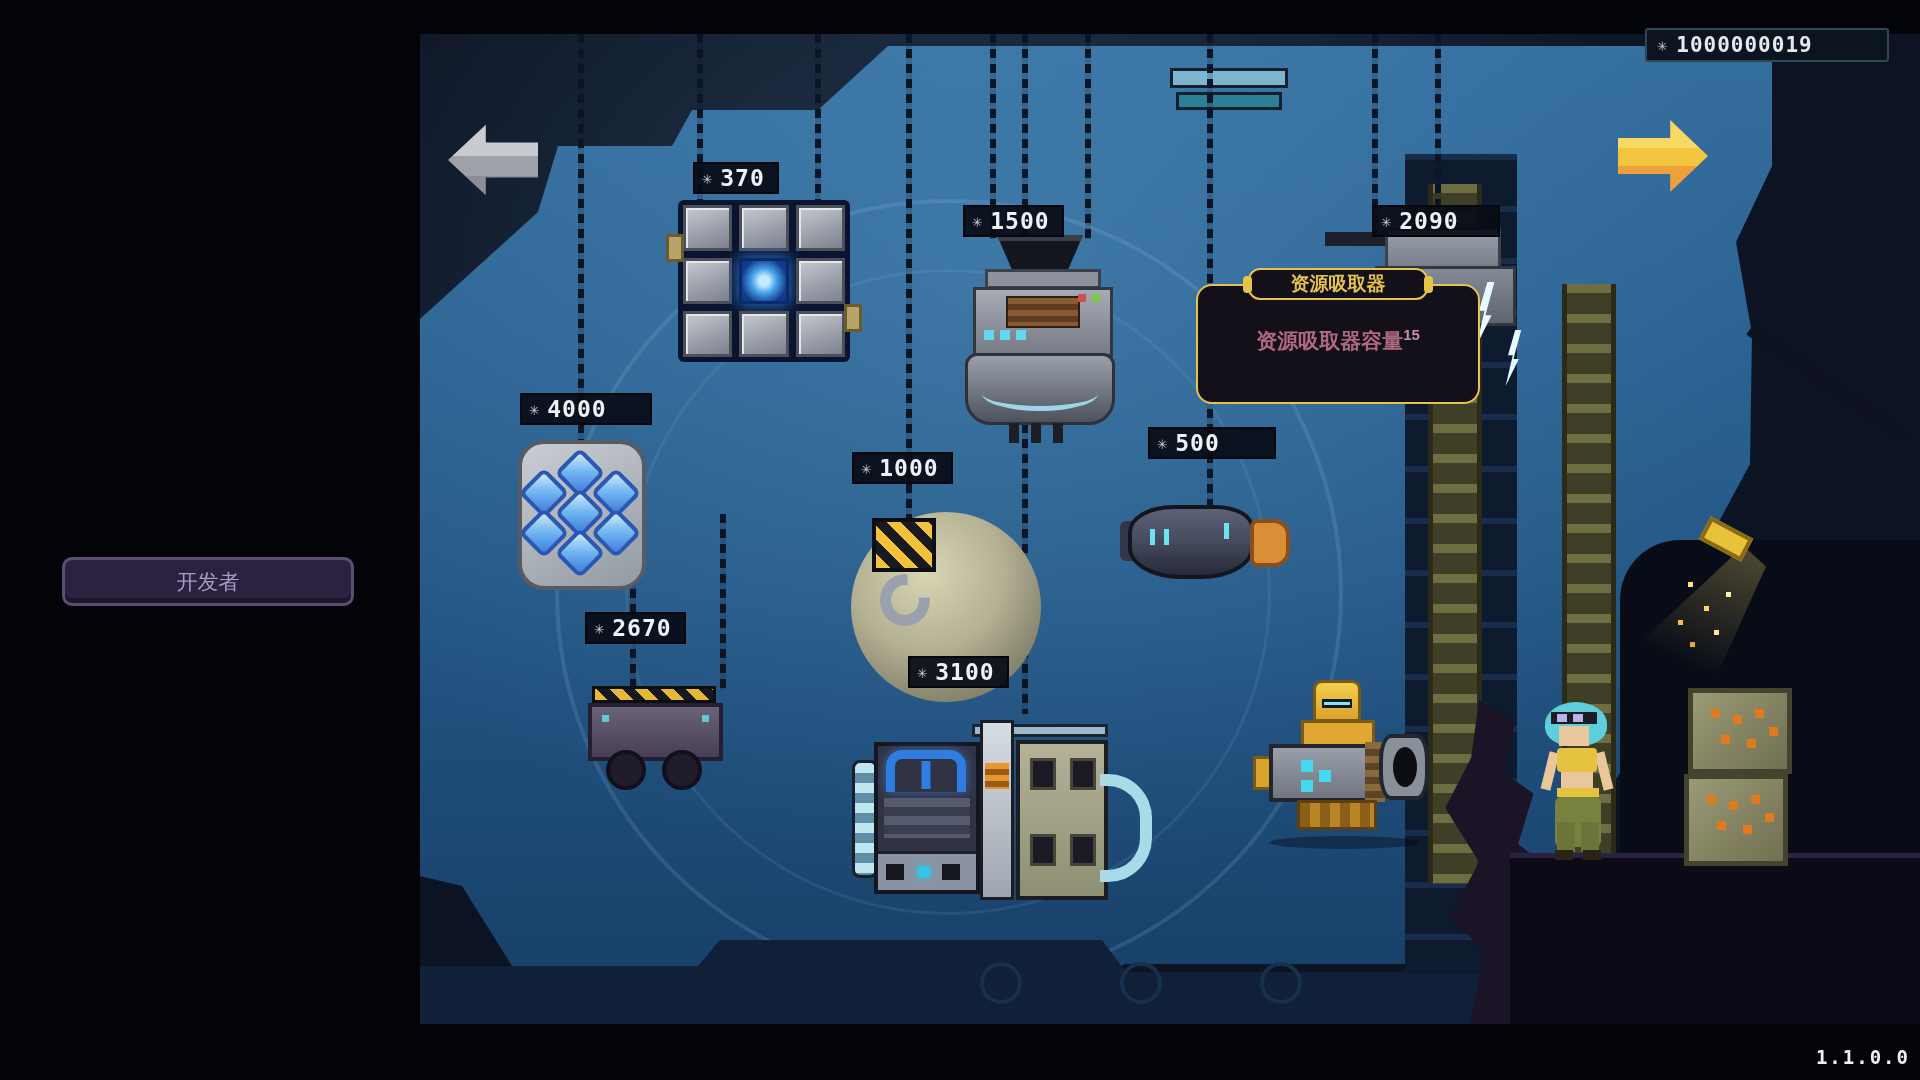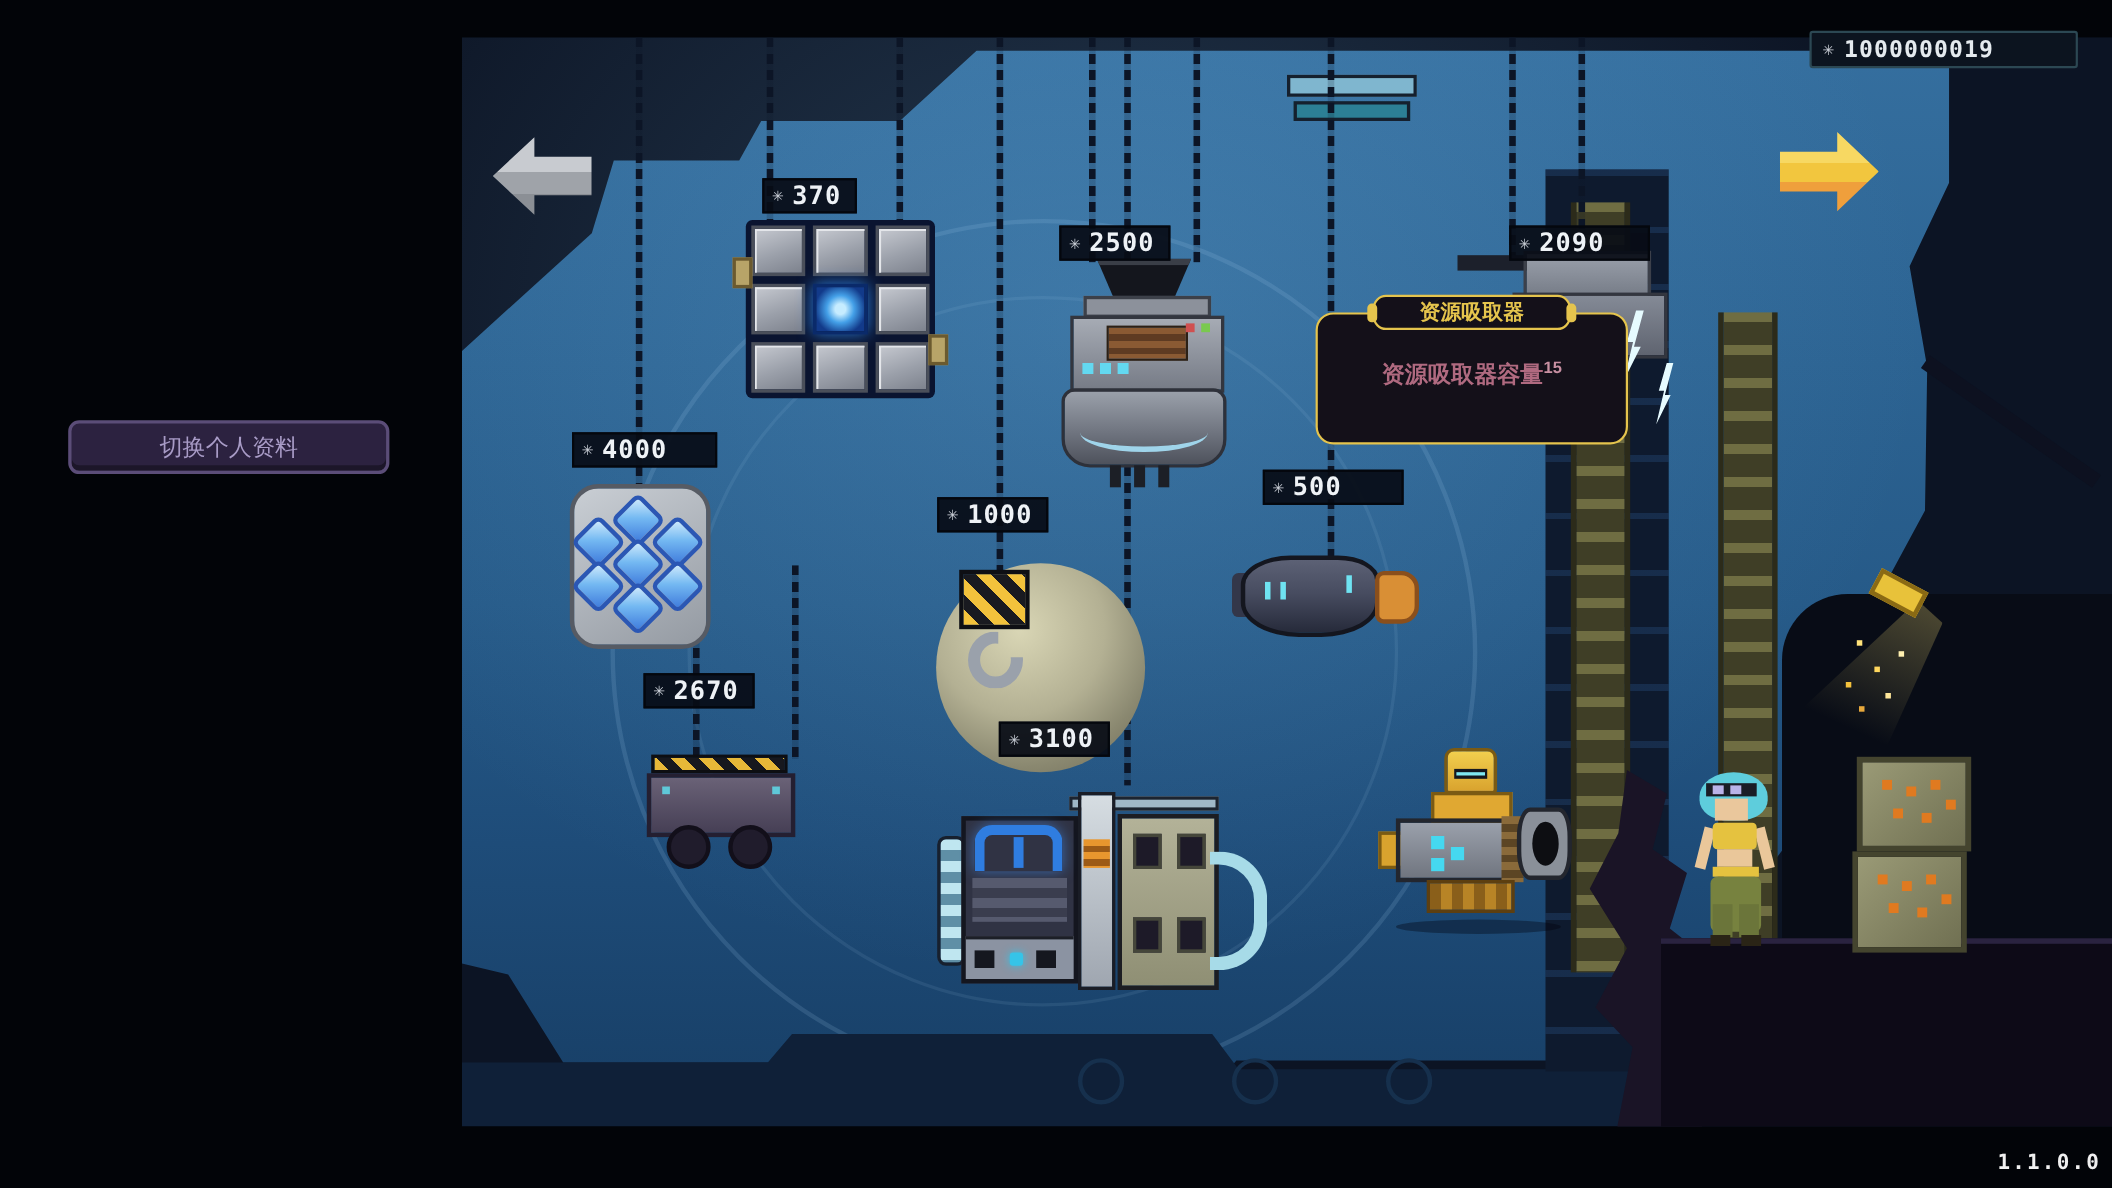--- a/index.html
+++ b/index.html
@@ -389,21 +389,21 @@
       <div class="wm-boot" style="left:22px;"></div>
       <div class="wm-boot" style="left:50px;"></div>
     </div>
 
     <div class="tag" style="left:273px;top:128px;">
       <span class="spark">✳</span>
       <span>370</span>
     </div>
     <div class="tag" style="left:543px;top:171px;">
       <span class="spark">✳</span>
-      <span>2500</span>
+      <span>1500</span>
     </div>
     <div class="tag" style="left:952px;top:171px;min-width:128px;">
       <span class="spark">✳</span>
       <span>2090</span>
     </div>
     <div class="tag" style="left:100px;top:359px;min-width:132px;">
       <span class="spark">✳</span>
       <span>4000</span>
     </div>
     <div class="tag" style="left:432px;top:418px;">
@@ -429,21 +429,21 @@
       <div class="tt-text">
         <span>资源吸取器容量</span><sup>15</sup>
       </div>
     </div>
 
 
     <div class="arrow arrow-left"></div>
     <div class="arrow arrow-right"></div>
   </div>
 
-  <div class="menu-btn" style="top:382px;">切换个人资料</div>
+  <div class="menu-btn" style="top:557px;">开发者</div>
 
   <div class="currency">
     <span class="spark">✳</span>
     <span>1000000019</span>
   </div>
 
   <div class="version">1.1.0.0</div>
 </div>
 
 </body></html>

